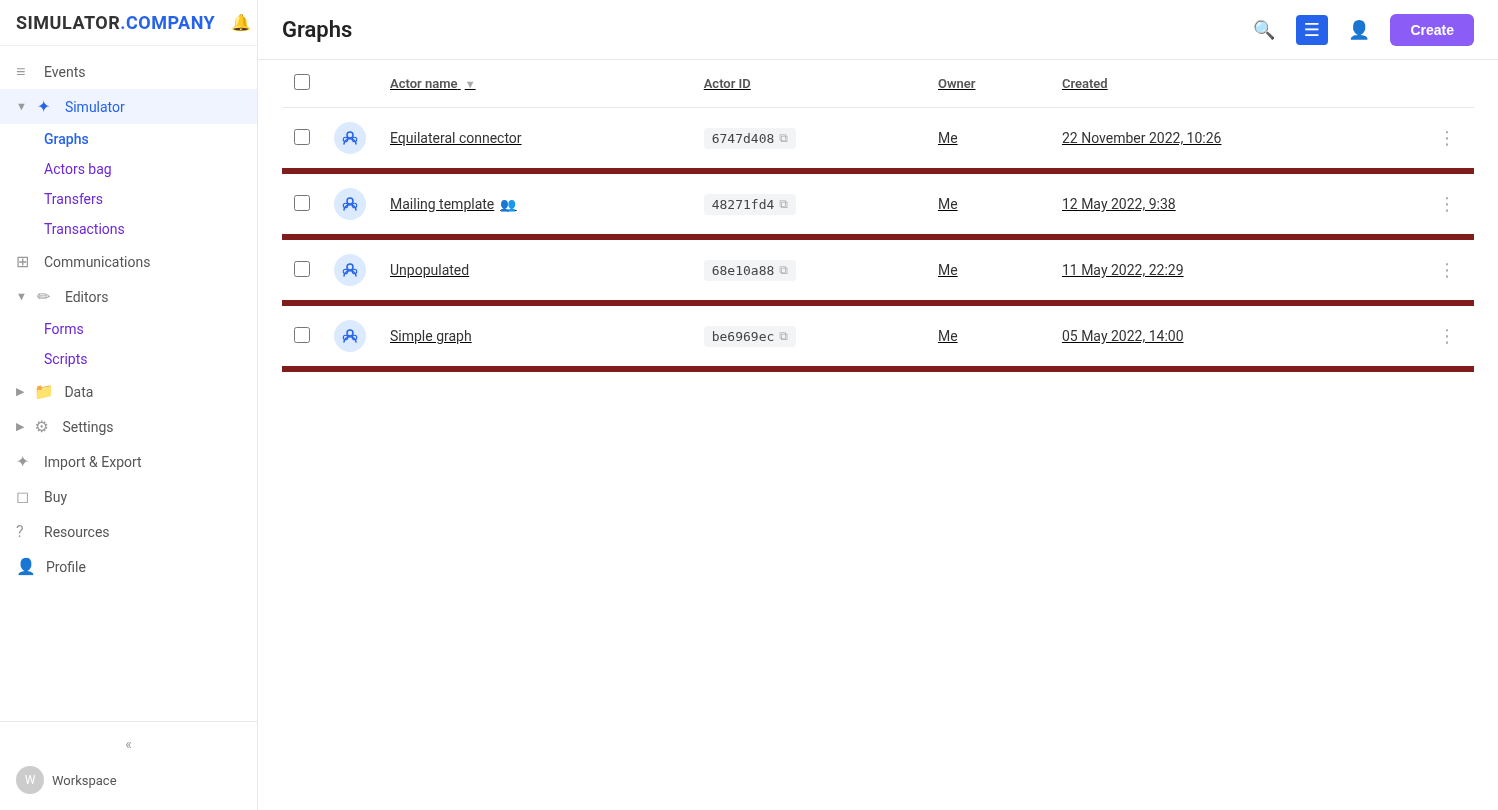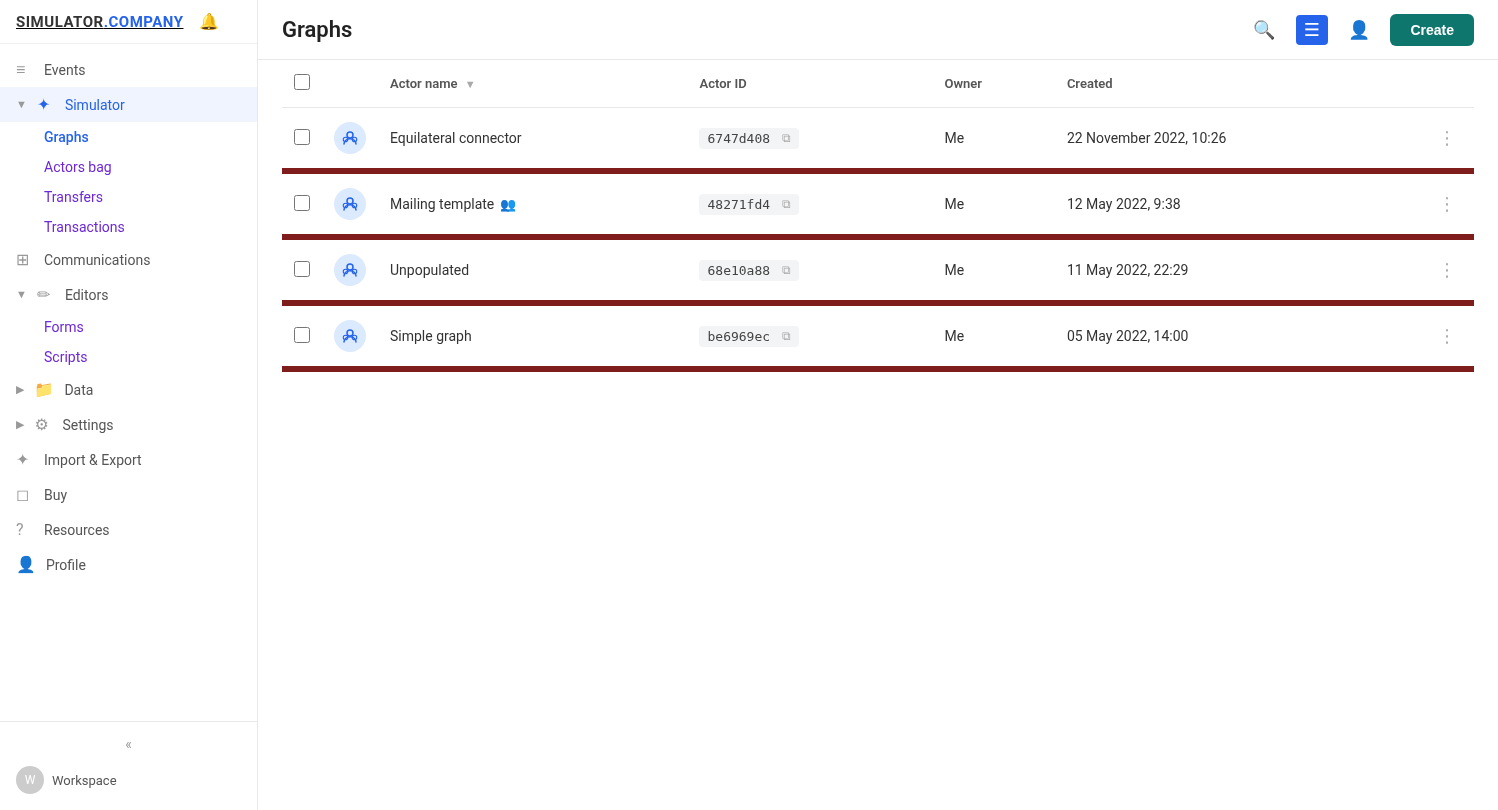--- a/index.html
+++ b/index.html
@@ -17,24 +17,23 @@
       overflow-y: auto;
     }
     .sidebar-logo {
       padding: 12px 16px;
       display: flex;
       align-items: center;
       gap: 8px;
       border-bottom: 1px solid #f0f0f0;
     }
     .logo-text {
-      font-size: 15px;
+      font-size: 18px;
       font-weight: 700;
       letter-spacing: 0.5px;
-      text-decoration: underline;
     }
     .logo-simulator { color: #333; }
     .logo-company { color: #2563eb; }
     .bell-icon {
       margin-left: 8px;
       color: #888;
       font-size: 16px;
       cursor: pointer;
     }
     .sidebar-nav {
@@ -133,35 +132,36 @@
       color: #888;
       font-size: 18px;
       padding: 4px 8px;
       border-radius: 4px;
     }
     .icon-btn.active {
       background: #2563eb;
       color: #fff;
     }
     .create-btn {
-      background: #0f766e;
+      background: #8b5cf6;
       color: #fff;
       border: none;
       border-radius: 6px;
       padding: 8px 20px;
       font-size: 14px;
       font-weight: 600;
       cursor: pointer;
     }
 
     
     .table-container {
       flex: 1;
       overflow-y: auto;
       padding: 0 24px;
+      text-decoration: underline;
     }
     table {
       width: 100%;
       border-collapse: collapse;
     }
     thead tr {
       border-bottom: 1px solid #e8e8e8;
     }
     thead th {
       padding: 14px 12px;
@@ -191,21 +191,21 @@
       color: #2563eb; font-size: 15px;
     }
     .actor-name {
       display: flex; align-items: center; gap: 6px;
       font-size: 14px; color: #333;
     }
     .shared-icon { color: #aaa; font-size: 13px; }
     .id-badge {
       display: inline-flex;
       align-items: center;
-      gap: 12px;
+      gap: 5px;
       background: #f3f4f6;
       border-radius: 4px;
       padding: 3px 8px;
       font-size: 13px;
       color: #444;
       font-family: monospace;
       text-align: center;
     }
     .copy-icon {
       color: #aaa;

